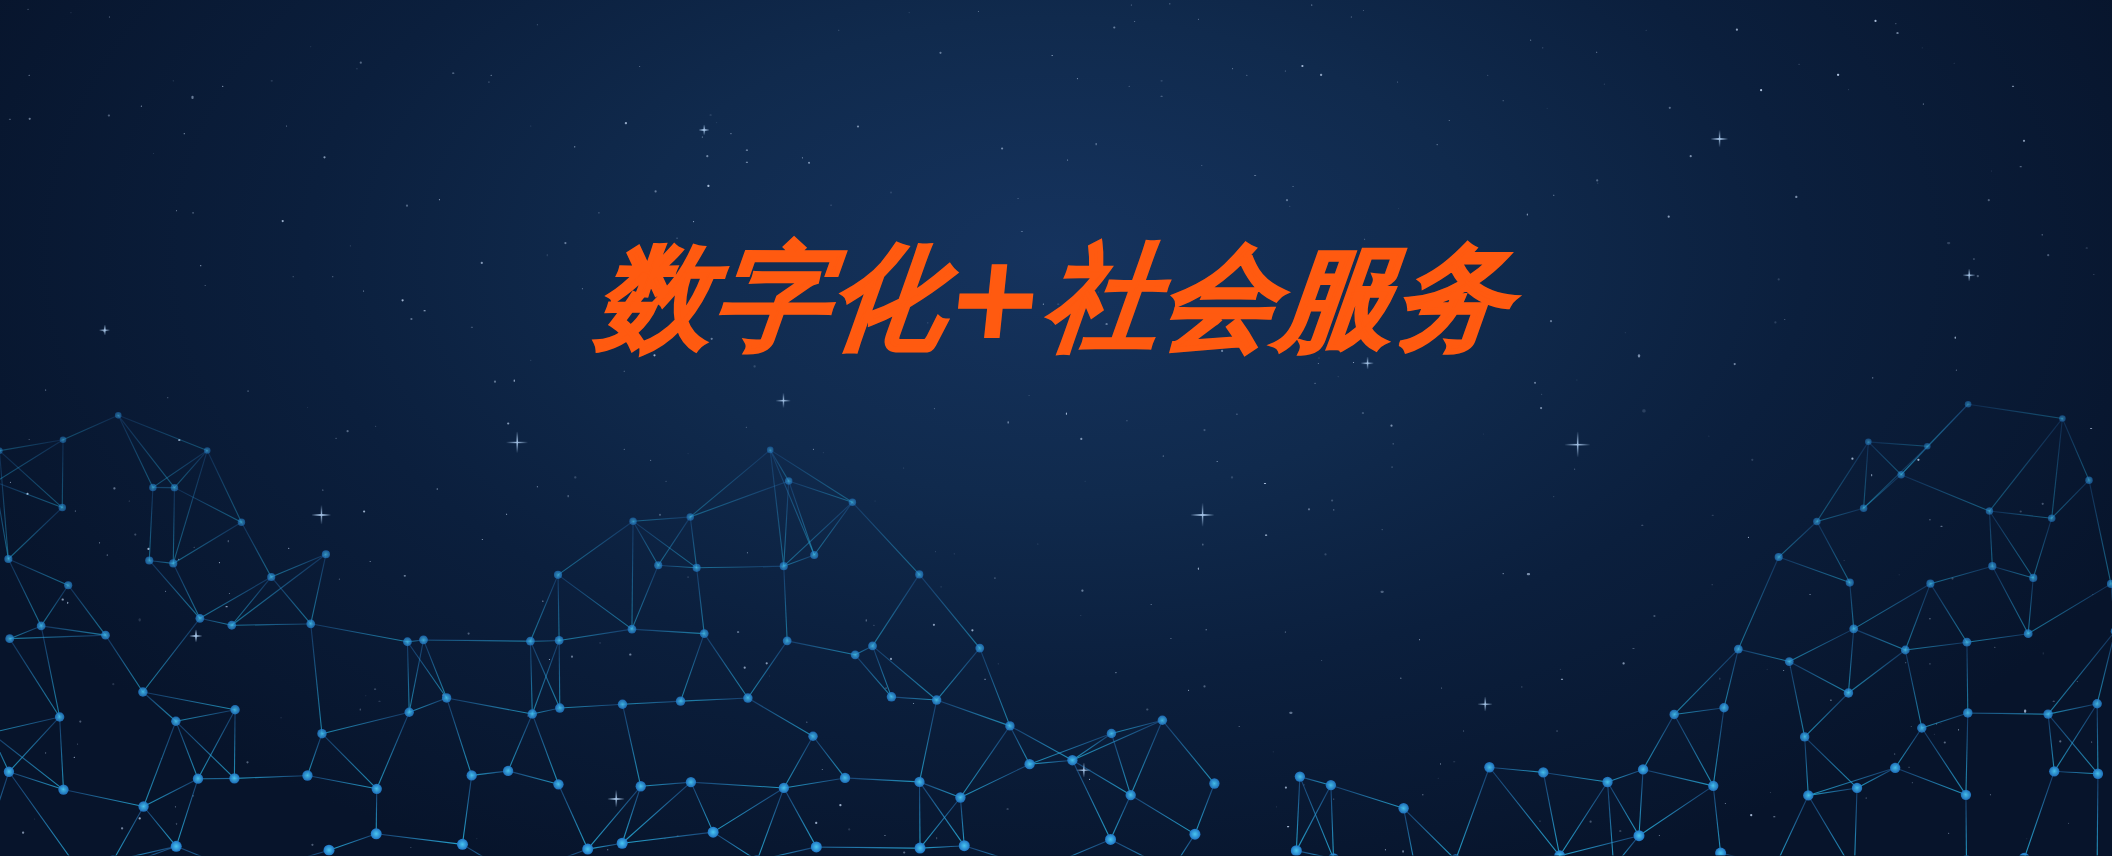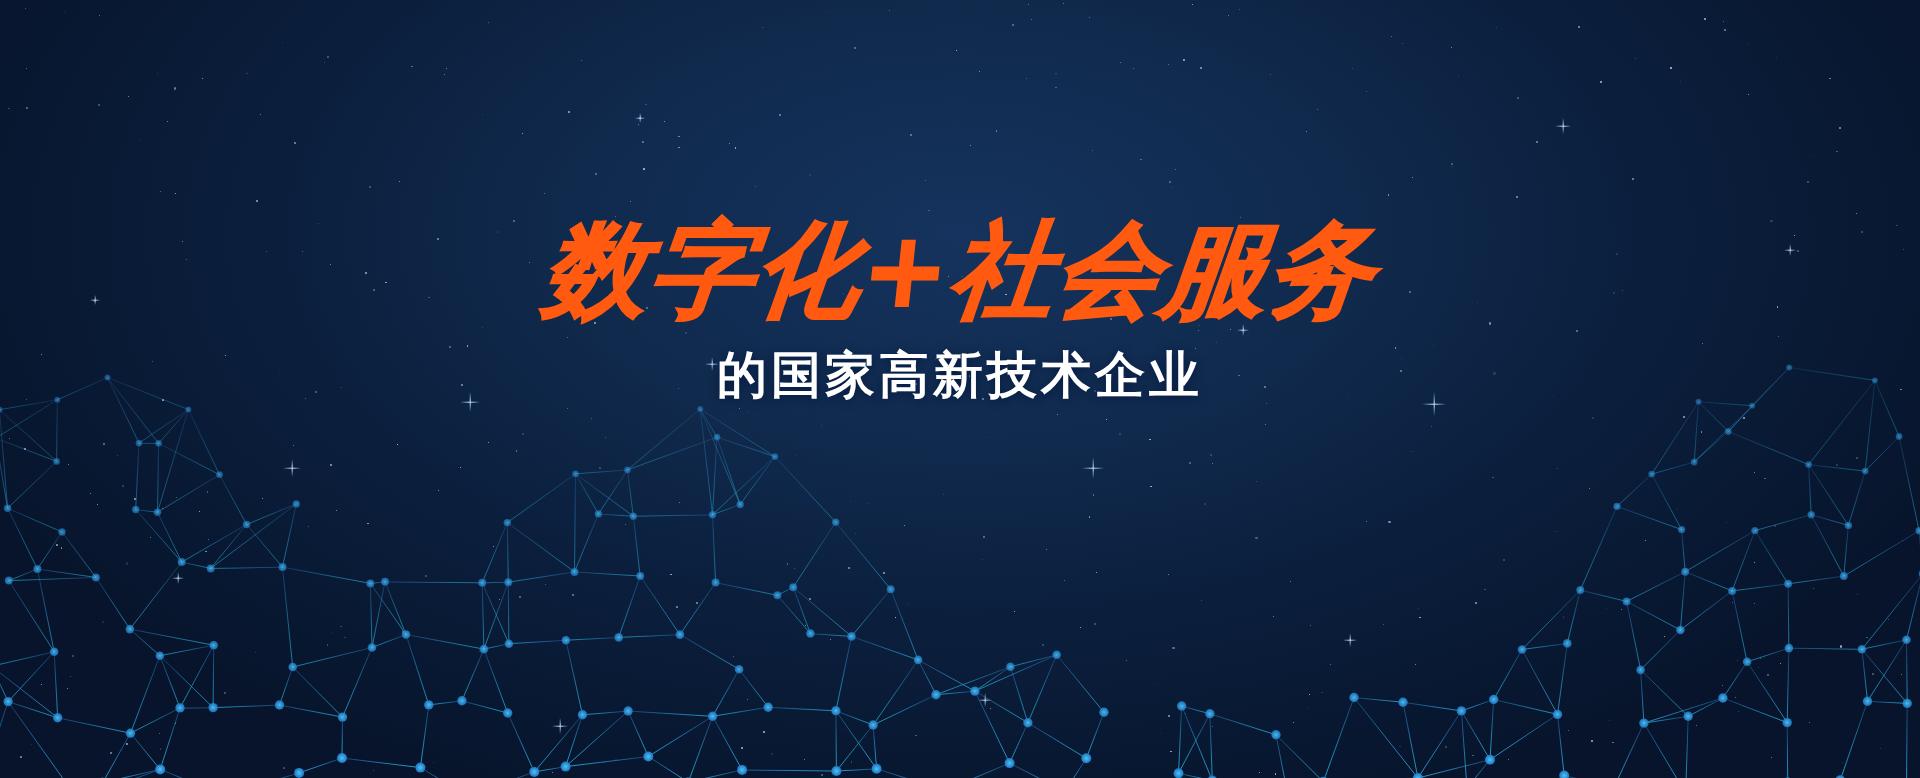--- a/index.html
+++ b/index.html
@@ -979,18 +979,15 @@
         <circle cx="1787.7" cy="524.3" r="5.0" fill-opacity="1.00"></circle>
         <circle cx="1840.2" cy="522.3" r="5.0" fill-opacity="1.00"></circle>
         <circle cx="1906.5" cy="528.3" r="5.0" fill-opacity="1.00"></circle>
       </g>
   </svg>
 
   <div class="textblock">
     <div class="title-wrap">
       <span class="title">数字化+社会服务</span>
     </div>
-    <div class="subtitle-wrap">
-      <span class="subtitle">的国家高新技术企业</span>
-    </div>
   </div>
 
 </div>
 
 </body></html>

